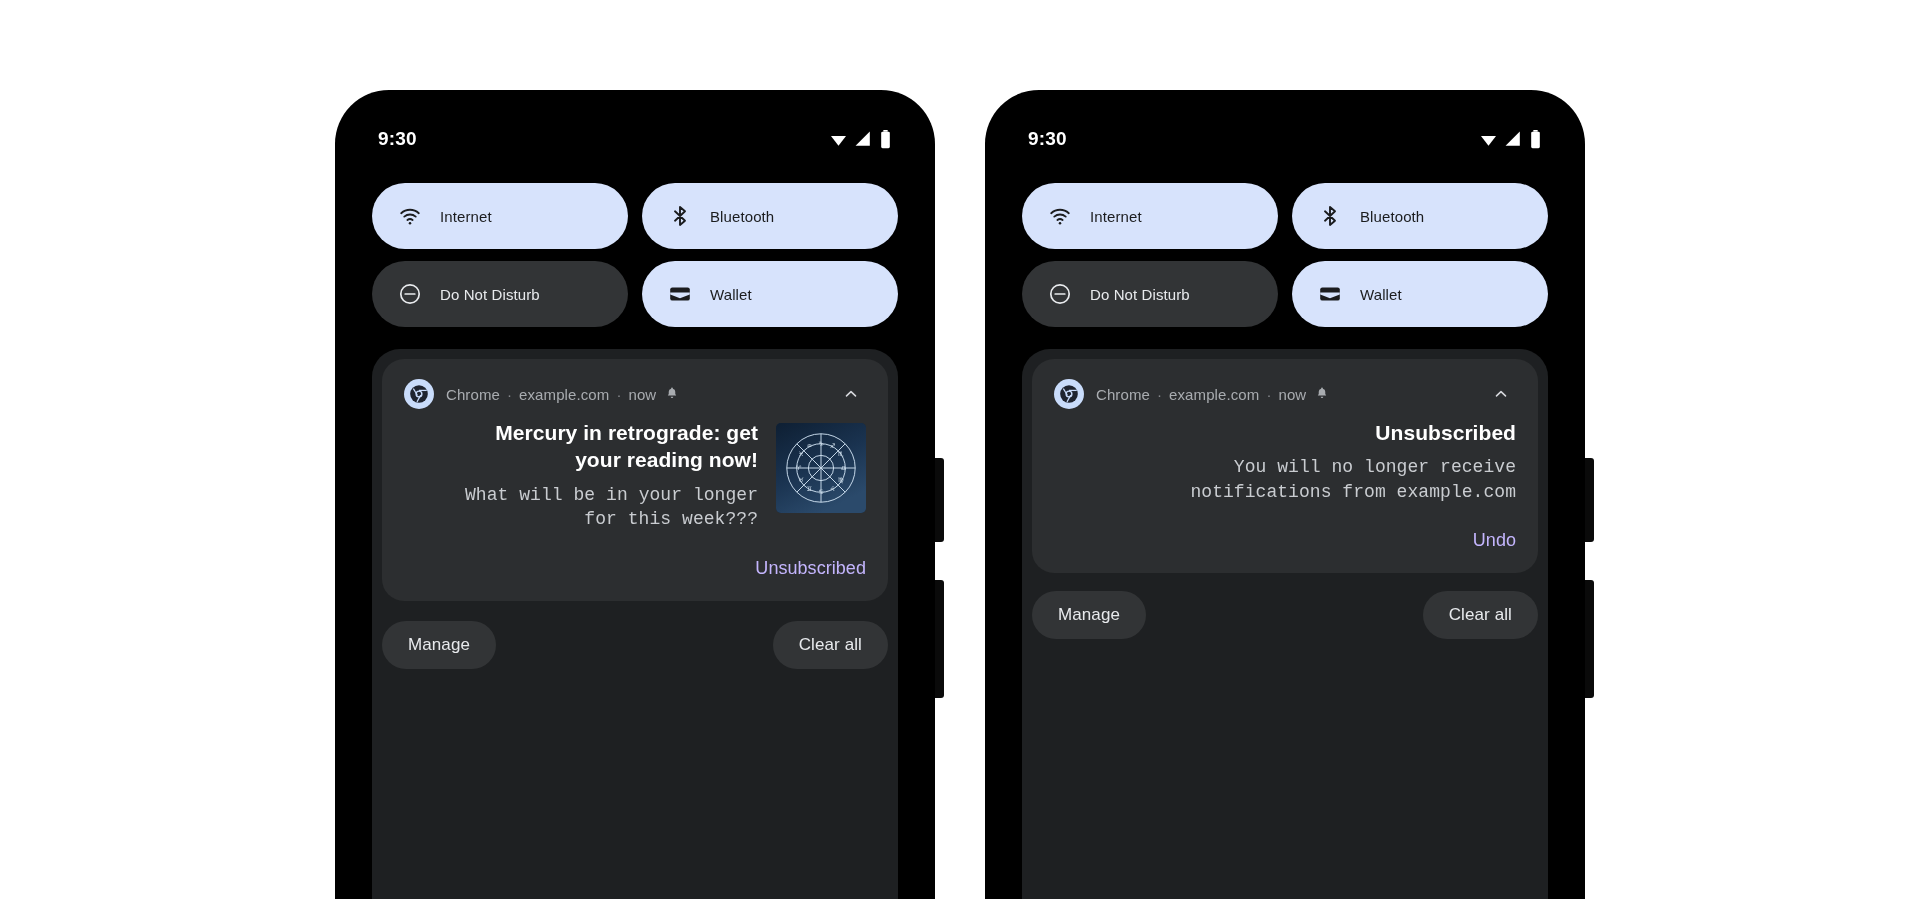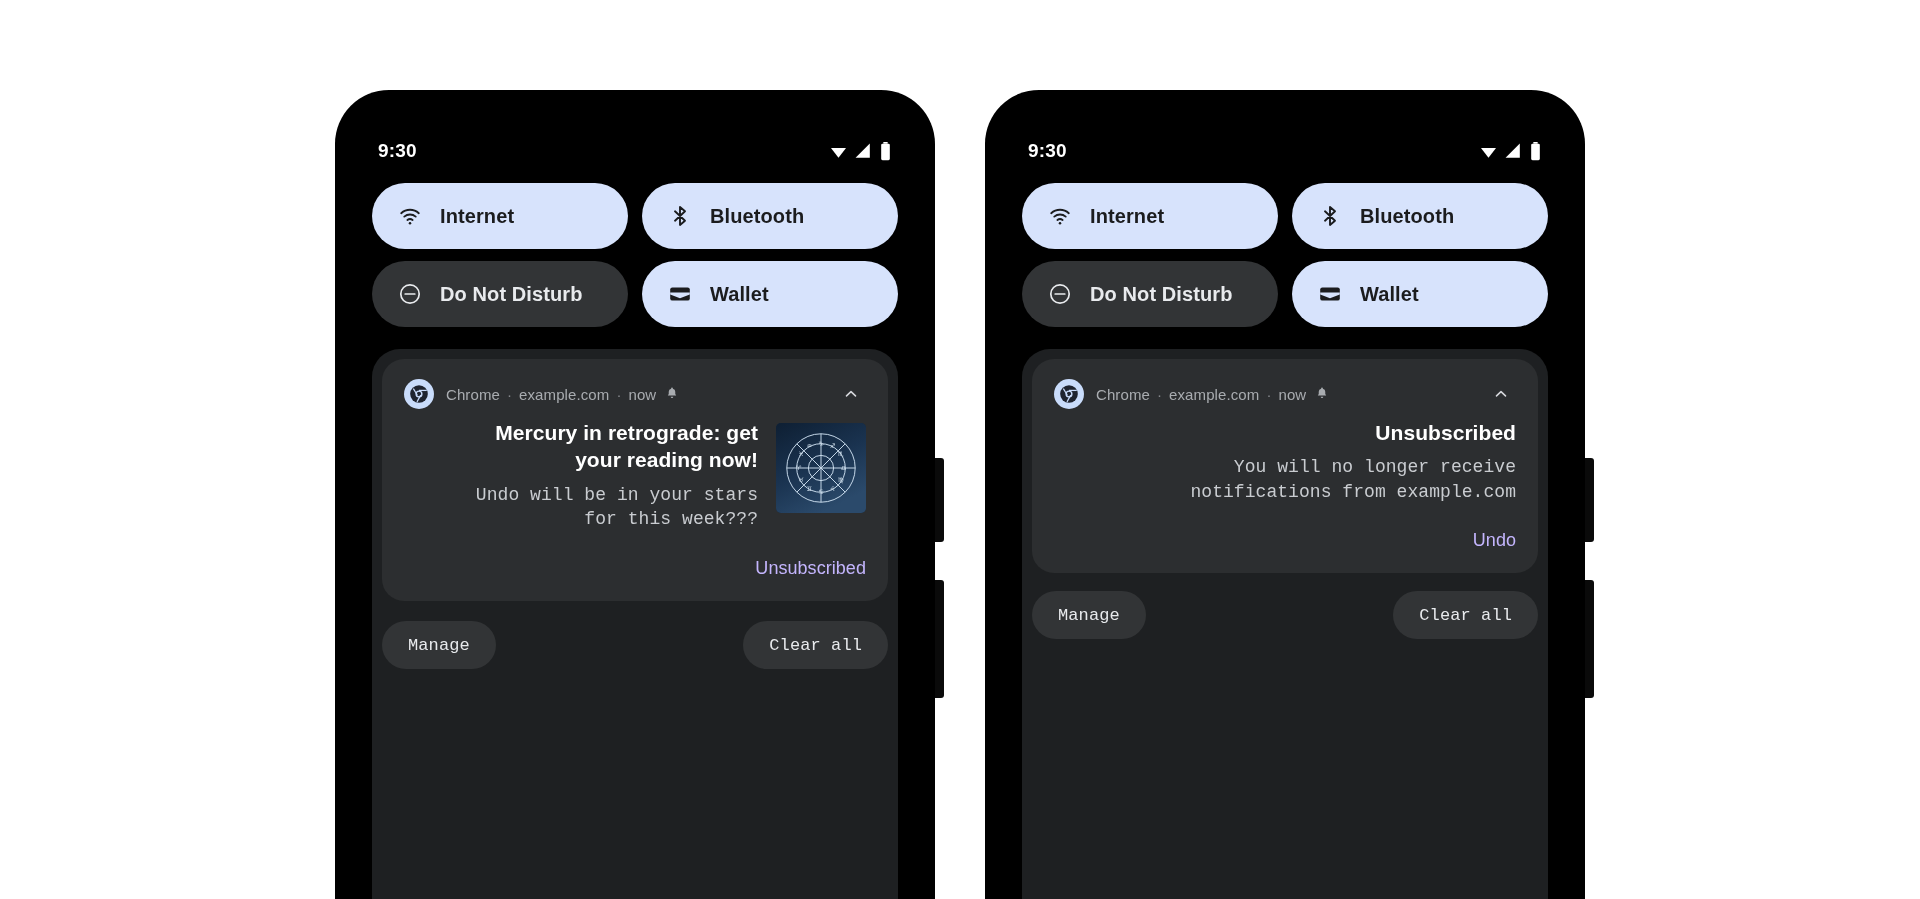--- a/index.html
+++ b/index.html
@@ -53,21 +53,21 @@
     width: 582px;
     height: 821px;
     background: #000000;
     border-radius: 46px 46px 0 0;
     overflow: hidden;
   }
 
   
   .status-bar {
     position: absolute;
-    left: 0; top: 16px;
+    left: 0; top: 4px;
     width: 100%;
     height: 72px;
     display: flex;
     align-items: center;
     justify-content: space-between;
     padding: 0 34px 0 34px;
     box-sizing: border-box;
   }
   .status-time {
     color: #ffffff;
@@ -105,22 +105,22 @@
   }
   .qs-tile.on {
     background: #d7e3fc;
     color: #1b1c1e;
   }
   .qs-tile.off {
     background: #323436;
     color: #e8eaed;
   }
   .qs-label {
-    font-size: 20px;
-    font-weight: bold;
+    font-size: 15px;
+    font-weight: normal;
     letter-spacing: .1px;
     white-space: nowrap;
   }
   .qs-icon { width: 24px; height: 24px; flex: 0 0 24px; display: block; }
 
   
   .shade {
     position: absolute;
     left: 28px;
     right: 28px;
@@ -231,21 +231,21 @@
   }
   .pill-btn {
     background: #323436;
     color: #e8eaed;
     font-size: 17px;
     border: none;
     border-radius: 24px;
     height: 48px;
     padding: 0 26px;
     cursor: pointer;
-    font-family: Liberation Mono, monospace;
+    font-family: Liberation Sans, sans-serif;
     letter-spacing: .1px;
     white-space: nowrap;
   }
 </style>
 </head>
 <body>
 
 <div class="stage">
 
   <div class="phone phone-left">
@@ -349,21 +349,21 @@
             <span class="chevron-btn">
               <svg width="18" height="18" viewBox="0 0 24 24" fill="none" stroke="#d4d6da" stroke-width="2.1" stroke-linecap="round" stroke-linejoin="round">
                 <path d="M6 14.5 L12 8.8 L18 14.5"></path>
               </svg>
             </span>
           </div>
 
           <div class="notif-body">
             <div class="notif-text">
               <p class="notif-title">Mercury in retrograde: get your reading now!</p>
-              <p class="notif-sub">Undo will be in your stars for this week???</p>
+              <p class="notif-sub">What will be in your longer for this week???</p>
             </div>
             <div class="thumb">
               <svg viewBox="0 0 100 100">
                 <defs>
                   <linearGradient id="sky" x1="0" y1="0" x2="0.5" y2="1">
                     <stop offset="0%" stop-color="#0e1f33"></stop>
                     <stop offset="55%" stop-color="#1a3350"></stop>
                     <stop offset="100%" stop-color="#2b4a6b"></stop>
                   </linearGradient>
                 </defs>

